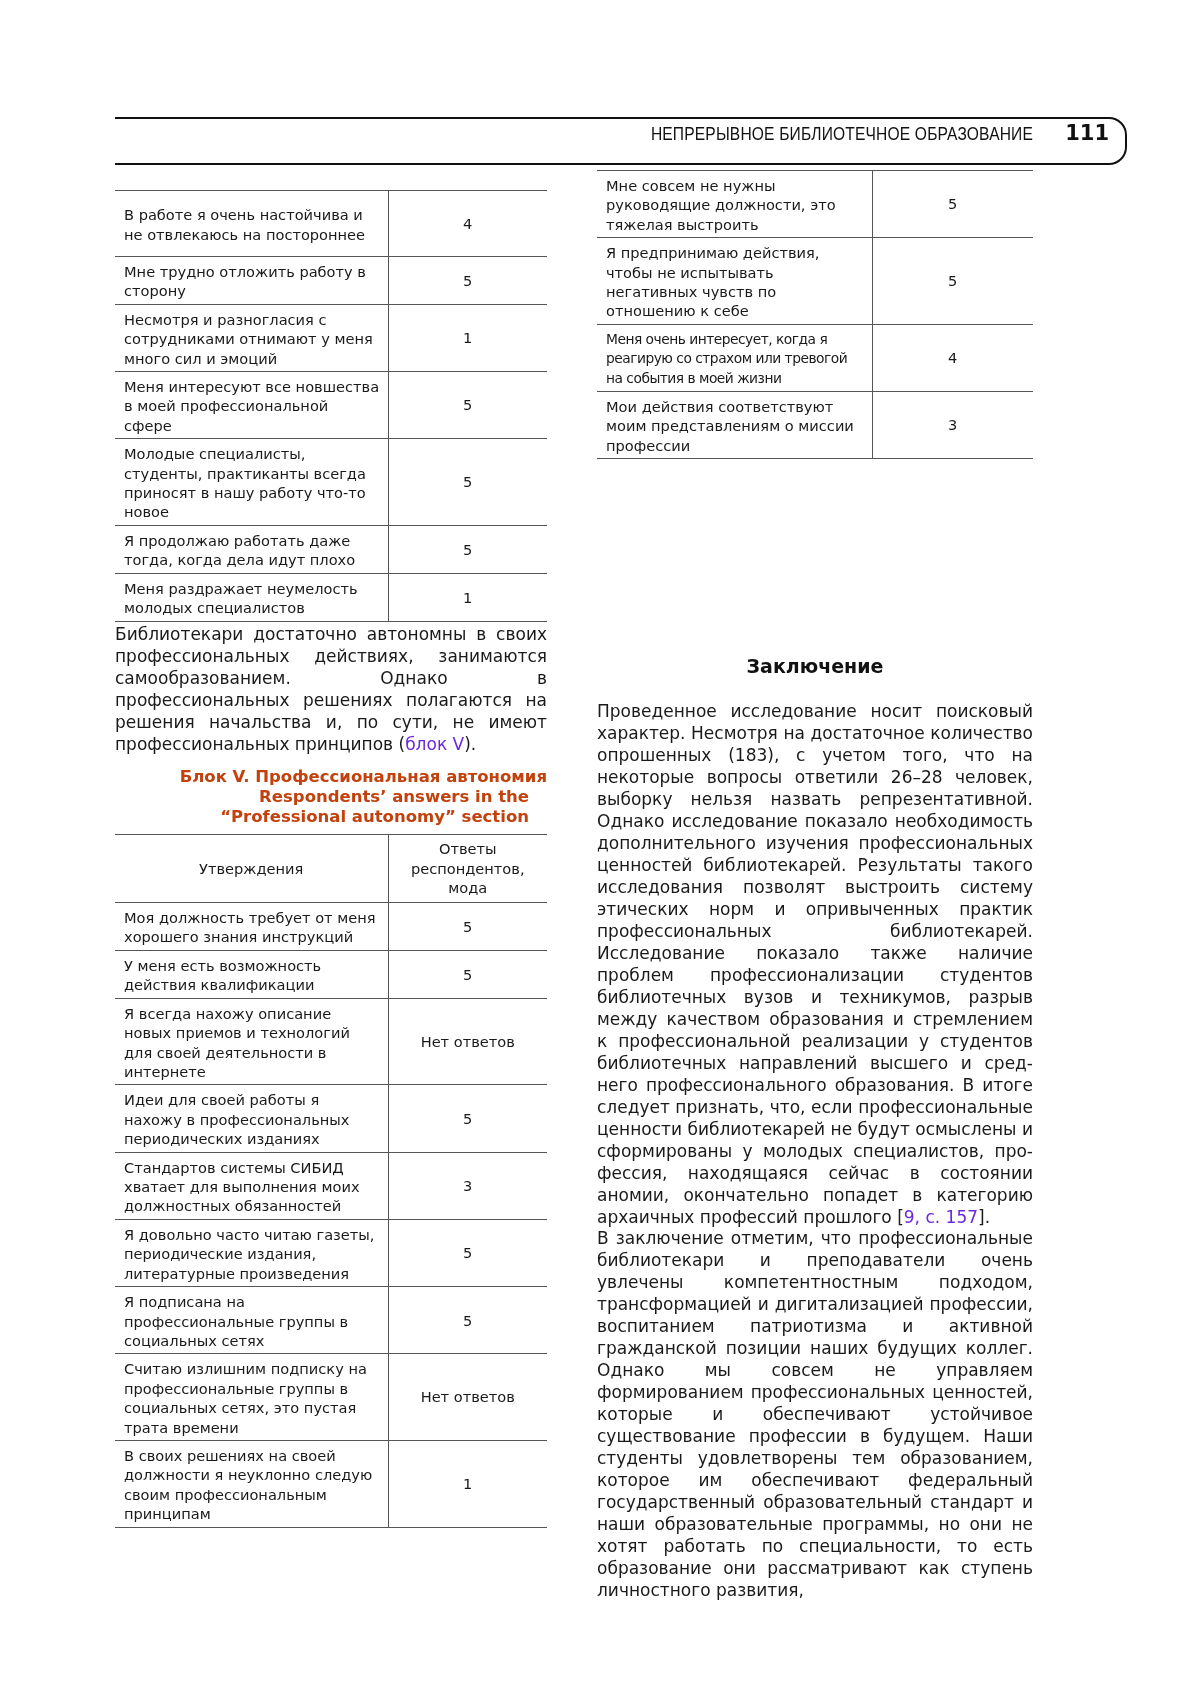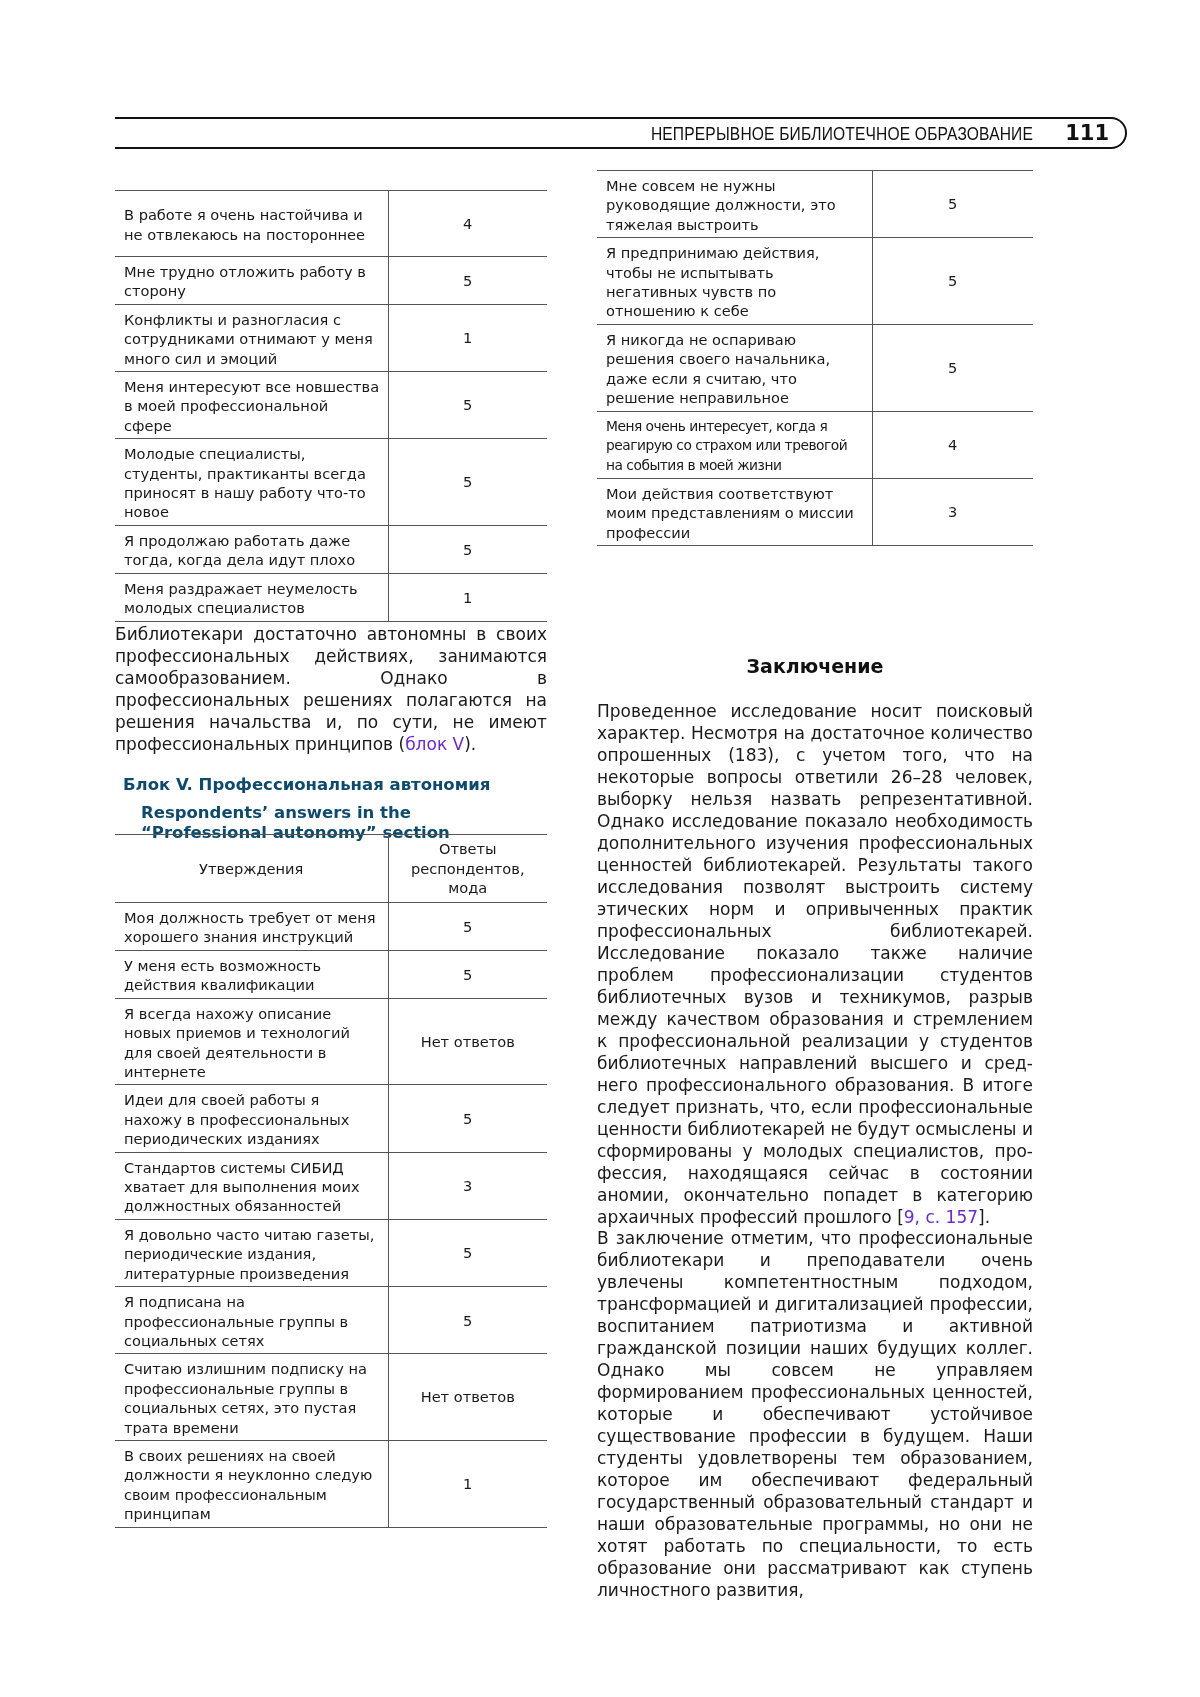--- a/index.html
+++ b/index.html
@@ -1,39 +1,39 @@
 <!DOCTYPE html>
 <html><head>
 <meta charset="utf-8">
 <style>
   html, body { margin: 0; padding: 0; background: #ffffff; }
   body { width: 1200px; height: 1697px; position: relative; overflow: hidden;
          font-family: "DejaVu Sans", sans-serif; color: #1a1a1a; }
-  .running-head { position: absolute; left: 115px; top: 117px; width: 1012px; height: 32px;
+  .running-head { position: absolute; left: 115px; top: 117px; width: 1012px; height: 48px;
          border-top: 2.5px solid #111; border-bottom: 2.5px solid #111;
          border-right: 2.5px solid #111; border-radius: 0 18px 18px 0; box-sizing: border-box; }
   .running-head .title { position: absolute; right: 92px; top: 4px; font-family: "Liberation Sans Narrow", "Liberation Sans", sans-serif;
          font-size: 19px; letter-spacing: 0.2px; transform: scaleX(0.82); transform-origin: right center; white-space: nowrap; color:#111; }
   .running-head .page-num { position: absolute; right: 16px; top: 2px; font-weight: bold; font-size: 21px; color:#111; }
 
   .col { position: absolute; }
   .col-left { left: 115px; width: 432px; }
   .col-right { left: 597px; width: 436px; }
 
   table.data { border-collapse: collapse; width: 100%; font-size: 14.6px; line-height: 19.4px; }
   table.data td, table.data th { border-top: 1.5px solid #555; border-bottom: 1.5px solid #555; vertical-align: middle; }
   table.data td.stmt { padding: 5px 8px 3px 9px; border-right: 1.5px solid #555; }
   table.data td.val, table.data th.val { text-align: center; padding: 3px 4px; }
   table.data th { font-weight: normal; padding: 18px 4px; }
   table.data th.stmt-h { border-right: 1.5px solid #555; text-align:center; }
   table.data td.tight { font-size: 13.8px; letter-spacing: -0.5px; }
 
   .para { font-size: 17px; line-height: 22px; text-align: justify; color: #1a1a1a; margin: 0; }
   .para .link { color: #6d28d9; }
-  .caption { text-align: left; font-weight: bold; font-size: 16.5px; line-height: 20px; color:#0c4a6e; margin: 8px; }
+  .caption { text-align: right; font-weight: bold; font-size: 16.5px; line-height: 20px; color:#c2410c; margin: 0; }
   .heading { font-weight: bold; font-size: 19px; color: #111; margin: 0; text-align: center; }
 </style>
 </head>
 <body>
 
 <div class="running-head">
   <span class="title">НЕПРЕРЫВНОЕ БИБЛИОТЕЧНОЕ ОБРАЗОВАНИЕ</span>
   <span class="page-num">111</span>
 </div>
 
@@ -46,21 +46,21 @@
     <tbody>
       <tr style="height:66px">
         <td class="stmt">В работе я очень настойчива и не отвлекаюсь на постороннее</td>
         <td class="val">4</td>
       </tr>
       <tr style="height:47px">
         <td class="stmt">Мне трудно отложить работу в сторону</td>
         <td class="val">5</td>
       </tr>
       <tr style="height:67px">
-        <td class="stmt">Конфликты и разногласия с сотрудниками отнимают у меня много сил и эмоций</td>
+        <td class="stmt">Несмотря и разногласия с сотрудниками отнимают у меня много сил и эмоций</td>
         <td class="val">1</td>
       </tr>
       <tr style="height:67px">
         <td class="stmt">Меня интересуют все новшества в моей профессиональной сфере</td>
         <td class="val">5</td>
       </tr>
       <tr style="height:86px">
         <td class="stmt">Молодые специалисты, студенты, практиканты всегда приносят в нашу работу что-то новое</td>
         <td class="val">5</td>
       </tr>
@@ -144,24 +144,20 @@
       </colgroup>
     <tbody>
       <tr style="height:66px">
         <td class="stmt">Мне совсем не нужны руководящие должности, это тяжелая выстроить</td>
         <td class="val">5</td>
       </tr>
       <tr style="height:86px">
         <td class="stmt">Я предпринимаю действия, чтобы не испытывать негативных чувств по отношению к себе</td>
         <td class="val">5</td>
       </tr>
-      <tr style="height:87px">
-        <td class="stmt">Я никогда не оспариваю решения своего начальника, даже если я считаю, что решение неправильное</td>
-        <td class="val">5</td>
-      </tr>
       <tr style="height:67px">
         <td class="stmt tight">Меня очень интересует, когда я реагирую со страхом или тревогой на события в моей жизни</td>
         <td class="val">4</td>
       </tr>
       <tr style="height:67px">
         <td class="stmt">Мои действия соответствуют моим представлениям о миссии профессии</td>
         <td class="val">3</td>
       </tr>
     </tbody>
   </table>

